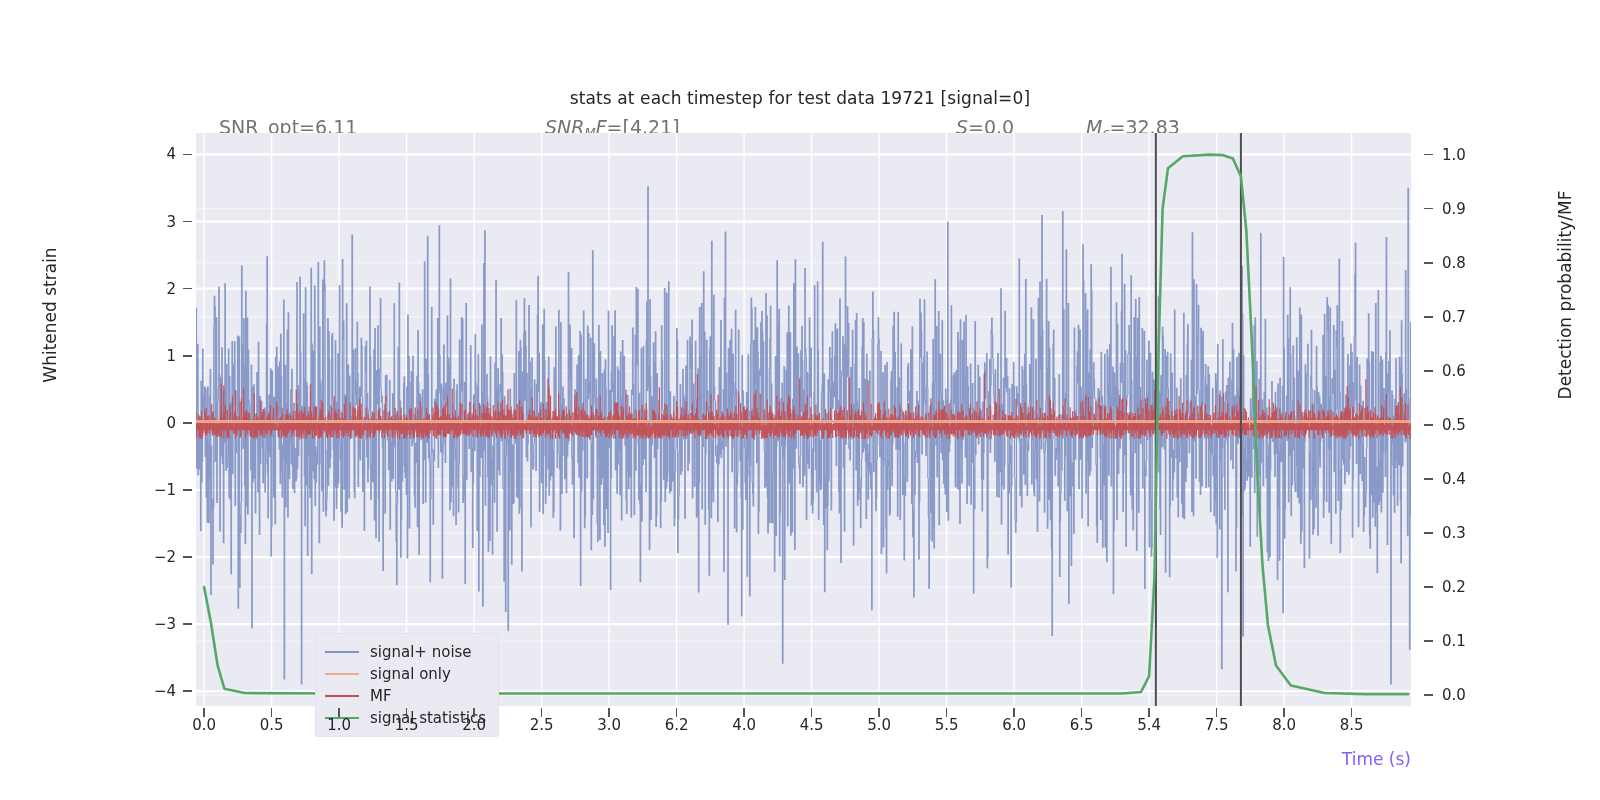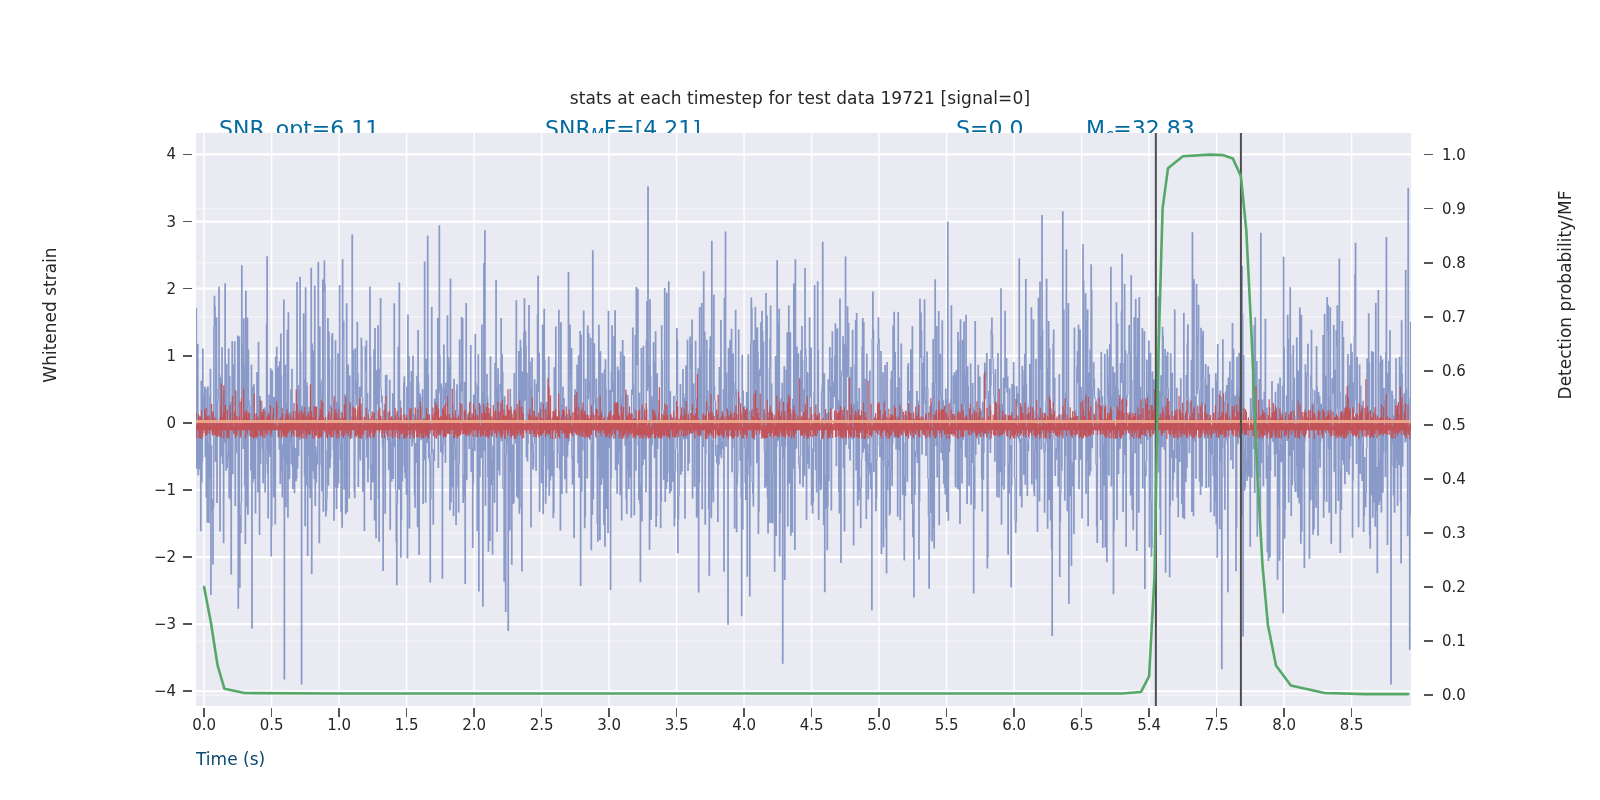--- a/index.html
+++ b/index.html
@@ -5,22 +5,22 @@
   html,body{margin:0;padding:0;background:#ffffff;}
   body{width:1600px;height:800px;font-family:"DejaVu Sans",sans-serif;overflow:hidden;}
   #fig{position:relative;width:1600px;height:800px;background:#ffffff;margin-top:20px;}
 
   
   .fig-title{
     position:absolute;left:0;top:68px;width:1600px;text-align:center;
     font-size:17px;color:#262626;letter-spacing:.1px;
   }
   .xlabel{
-    position:absolute;left:196px;top:729px;width:1215px;text-align:left;
-    font-size:17px;color:#0c4a6e;
+    position:absolute;left:196px;top:729px;width:1215px;text-align:right;
+    font-size:17px;color:#8b5cf6;
   }
   .ylabel-left{
     position:absolute;left:-60px;top:285px;width:220px;text-align:center;
     font-size:17px;color:#262626;transform:rotate(-90deg);transform-origin:center center;
   }
   .ylabel-right{
     position:absolute;left:1420px;top:265px;width:290px;text-align:center;
     font-size:17px;color:#262626;transform:rotate(-90deg);transform-origin:center center;
   }
 
@@ -33,23 +33,23 @@
 
   
   .tick{position:absolute;font-size:15px;color:#262626;white-space:nowrap;}
   .xtick{top:696px;transform:translateX(-50%);text-align:center;}
   .tickmark{position:absolute;background:#555555;}
   .tickmark.v{width:9px;height:1.6px;}
   .tickmark.h{width:1.6px;height:9px;}
 
   
   .annot{
-    position:absolute;top:96px;font-size:22px;color:#0369a1;white-space:nowrap;
-  }
-  .annot .it{}
+    position:absolute;top:96px;font-size:19px;color:#737373;white-space:nowrap;
+  }
+  .annot .it{font-style:italic;}
   .annot sub{font-size:0.68em;font-style:italic;vertical-align:-0.25em;}
 
   
   #legend{
     position:absolute;left:315px;top:613px;
     background:#eaeaf2;border:1px solid #e2e2ea;border-radius:3px;
     padding:7px 12px 7px 9px;
   }
   .leg-row{display:flex;align-items:center;height:22px;}
   .leg-swatch{width:34px;height:0;border-top-width:2.6px;border-top-style:solid;margin-right:11px;}
@@ -125,20 +125,38 @@
         <g>
           <line x1="959.8499999999999" y1="0" x2="959.8499999999999" y2="573" stroke="#4d4d4d" stroke-width="2"></line>
           <line x1="1044.8999999999999" y1="0" x2="1044.8999999999999" y2="573" stroke="#4d4d4d" stroke-width="2"></line>
         </g>
         <g>
           <path d="M8.10,454.08L14.85,489.21L21.60,532.46L28.35,555.70L48.60,560.03L143.10,560.57L278.10,560.57L413.10,560.57L548.10,560.57L683.10,560.57L818.10,560.57L926.10,560.57L945.00,558.95L953.10,543.27L958.50,443.26L962.55,216.23L966.60,75.68L972.00,35.14L986.85,23.24L1013.85,21.62L1027.35,22.16L1036.80,25.41L1044.90,43.25L1050.30,97.30L1055.70,205.42L1061.10,335.15L1066.50,432.45L1071.90,491.92L1080.00,532.46L1094.85,552.46L1128.60,560.03L1169.10,561.11L1212.30,561.11" stroke="#55a868" stroke-width="2.6" fill="none" stroke-linejoin="round" stroke-linecap="round"></path>
         </g>
       </svg>
   </div>
 
+  <div id="legend">
+      <div class="leg-row">
+        <span class="leg-swatch" style="border-top-color: rgb(129, 147, 196);"></span>
+        <span class="leg-text">signal+ noise</span>
+      </div>
+      <div class="leg-row">
+        <span class="leg-swatch" style="border-top-color: rgb(238, 171, 141);"></span>
+        <span class="leg-text">signal only</span>
+      </div>
+      <div class="leg-row">
+        <span class="leg-swatch" style="border-top-color: rgb(196, 78, 82);"></span>
+        <span class="leg-text">MF</span>
+      </div>
+      <div class="leg-row">
+        <span class="leg-swatch" style="border-top-color: rgb(85, 168, 104);"></span>
+        <span class="leg-text">signal statistics</span>
+      </div>
+    </div>
 
   <div id="ticks">
       <div class="tick" style="left: 140px; top: 134.471px; width: 36px; text-align: right; transform: translateY(-50%);">4</div>
       <div class="tickmark v" style="left: 183px; top: 133.671px;"></div>
       <div class="tick" style="left: 140px; top: 201.567px; width: 36px; text-align: right; transform: translateY(-50%);">3</div>
       <div class="tickmark v" style="left: 183px; top: 200.767px;"></div>
       <div class="tick" style="left: 140px; top: 268.663px; width: 36px; text-align: right; transform: translateY(-50%);">2</div>
       <div class="tickmark v" style="left: 183px; top: 267.863px;"></div>
       <div class="tick" style="left: 140px; top: 335.759px; width: 36px; text-align: right; transform: translateY(-50%);">1</div>
       <div class="tickmark v" style="left: 183px; top: 334.959px;"></div>
@@ -181,21 +199,21 @@
       <div class="tick xtick" style="left: 339.1px;">1.0</div>
       <div class="tickmark h" style="left: 338.3px; top: 688px;"></div>
       <div class="tick xtick" style="left: 406.6px;">1.5</div>
       <div class="tickmark h" style="left: 405.8px; top: 688px;"></div>
       <div class="tick xtick" style="left: 474.1px;">2.0</div>
       <div class="tickmark h" style="left: 473.3px; top: 688px;"></div>
       <div class="tick xtick" style="left: 541.6px;">2.5</div>
       <div class="tickmark h" style="left: 540.8px; top: 688px;"></div>
       <div class="tick xtick" style="left: 609.1px;">3.0</div>
       <div class="tickmark h" style="left: 608.3px; top: 688px;"></div>
-      <div class="tick xtick" style="left: 676.6px;">3.5</div>
+      <div class="tick xtick" style="left: 676.6px;">6.2</div>
       <div class="tickmark h" style="left: 675.8px; top: 688px;"></div>
       <div class="tick xtick" style="left: 744.1px;">4.0</div>
       <div class="tickmark h" style="left: 743.3px; top: 688px;"></div>
       <div class="tick xtick" style="left: 811.6px;">4.5</div>
       <div class="tickmark h" style="left: 810.8px; top: 688px;"></div>
       <div class="tick xtick" style="left: 879.1px;">5.0</div>
       <div class="tickmark h" style="left: 878.3px; top: 688px;"></div>
       <div class="tick xtick" style="left: 946.6px;">5.5</div>
       <div class="tickmark h" style="left: 945.8px; top: 688px;"></div>
       <div class="tick xtick" style="left: 1014.1px;">6.0</div>

